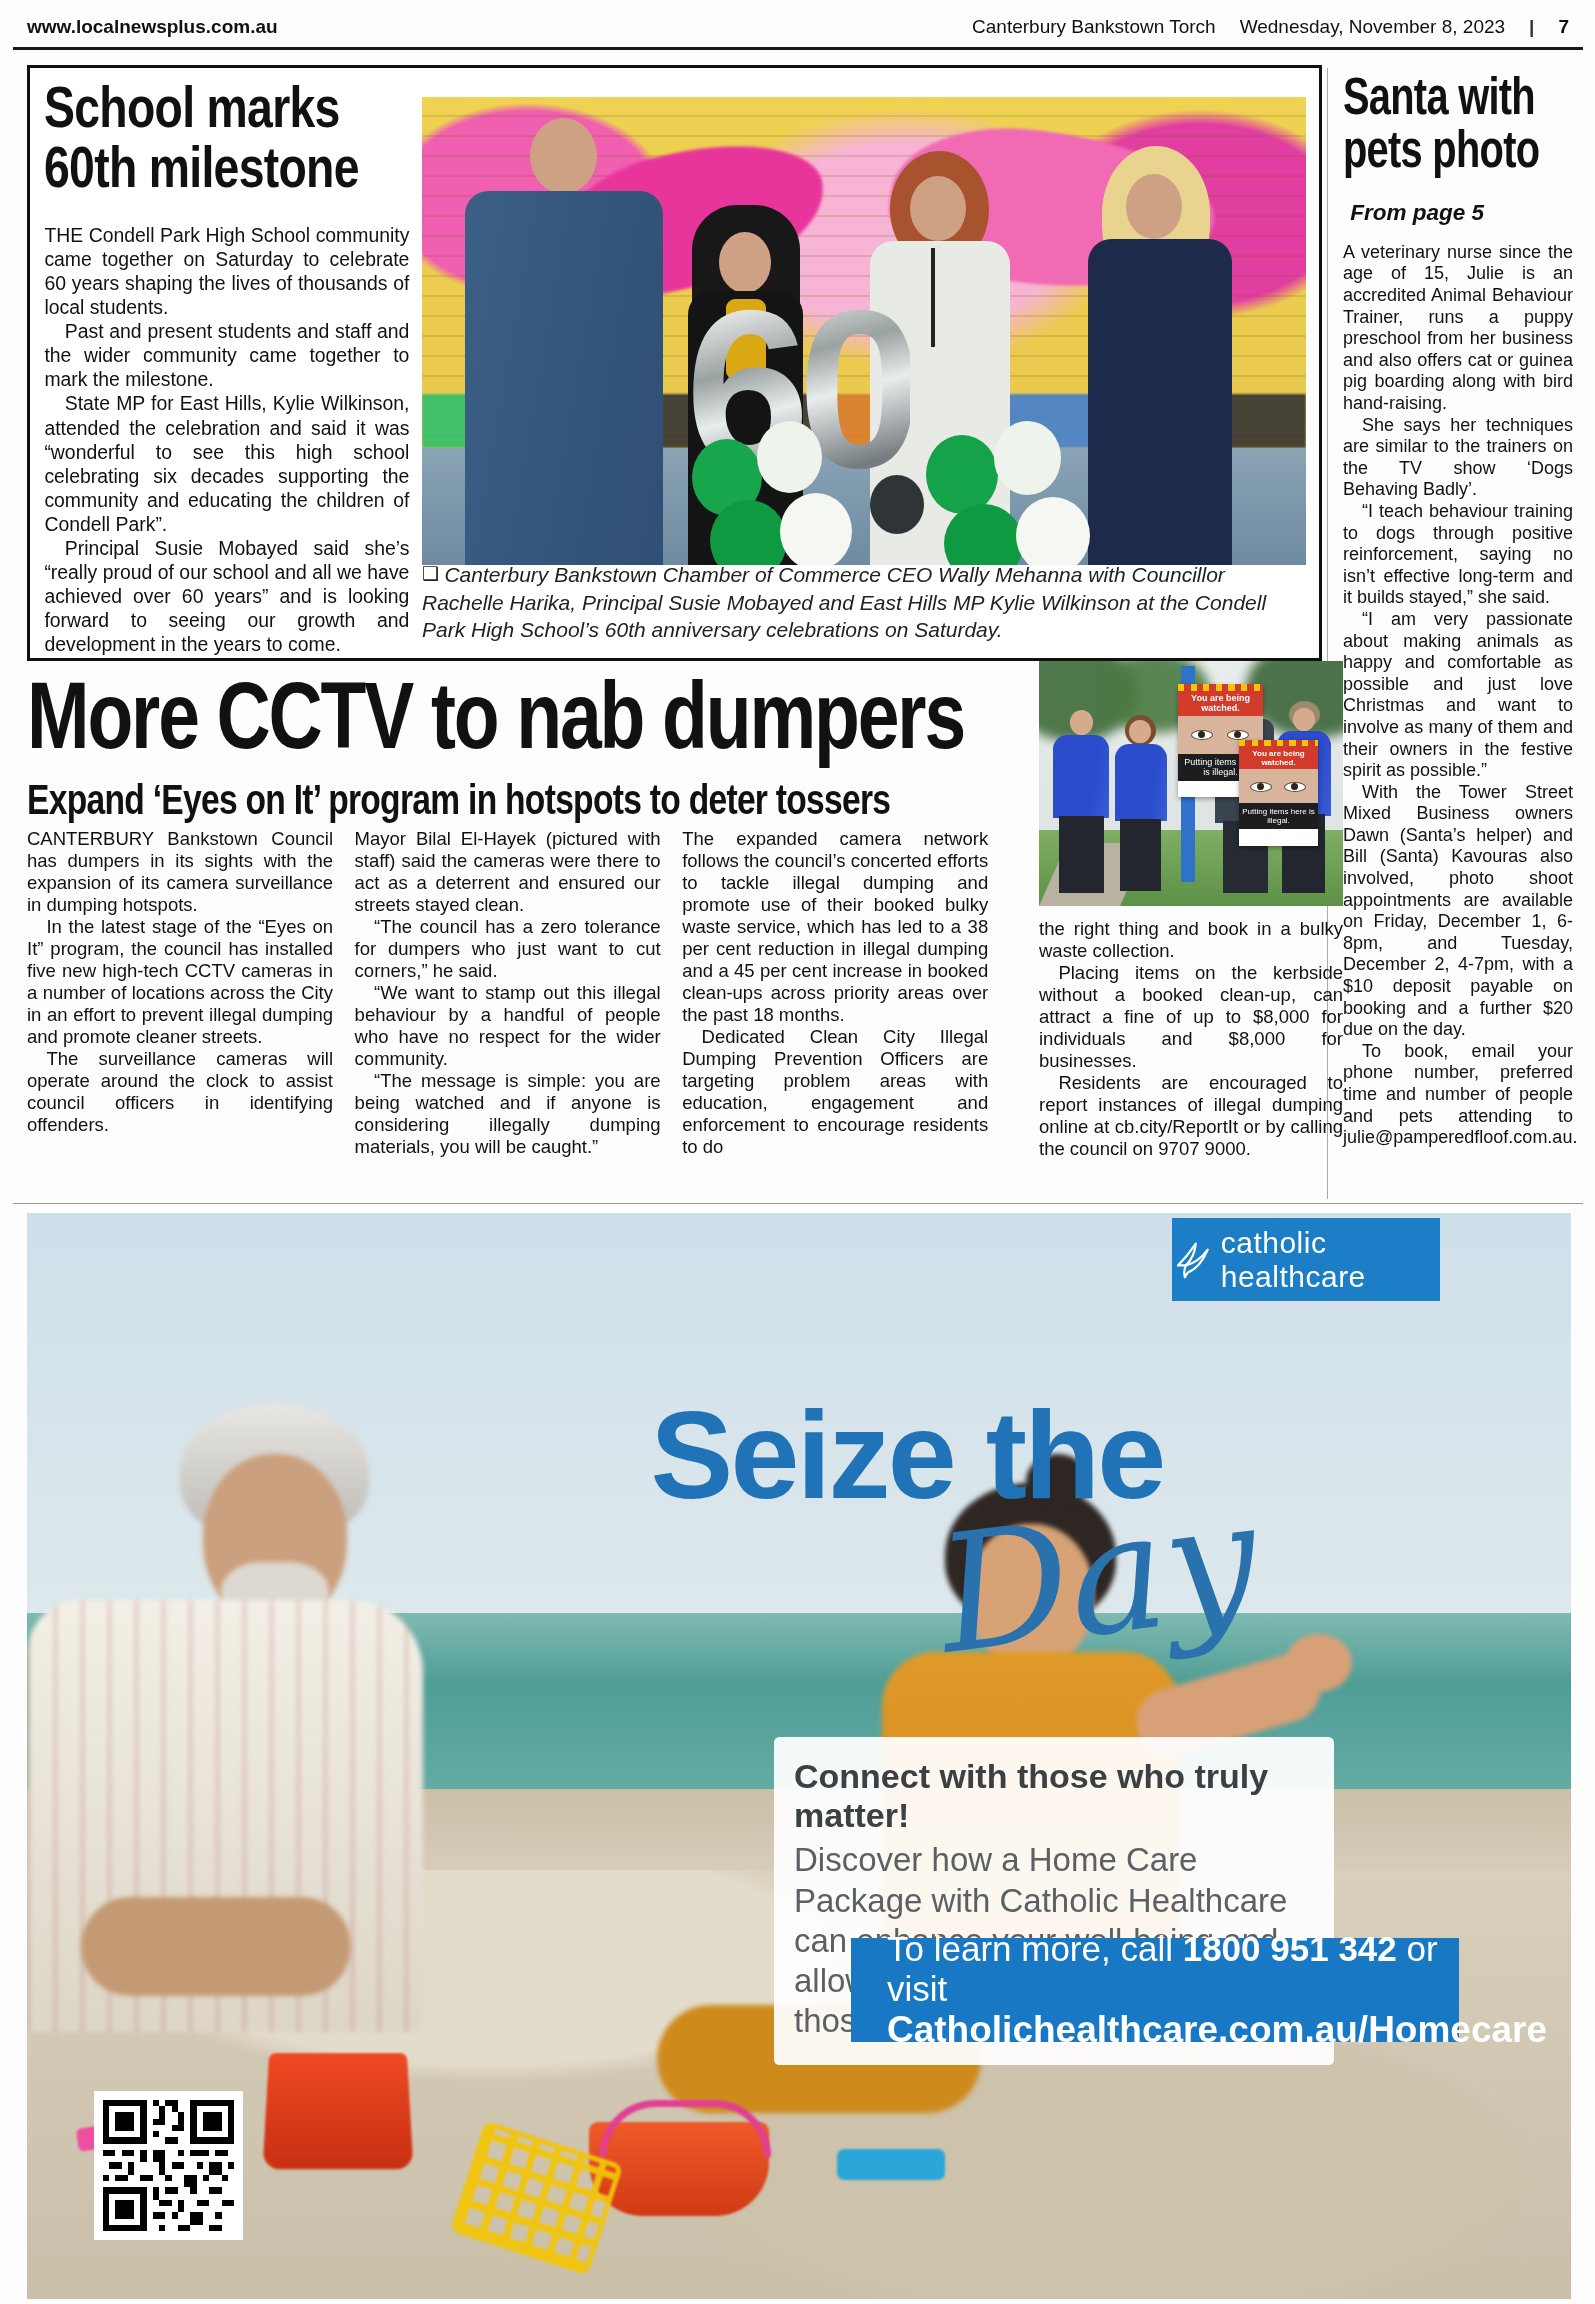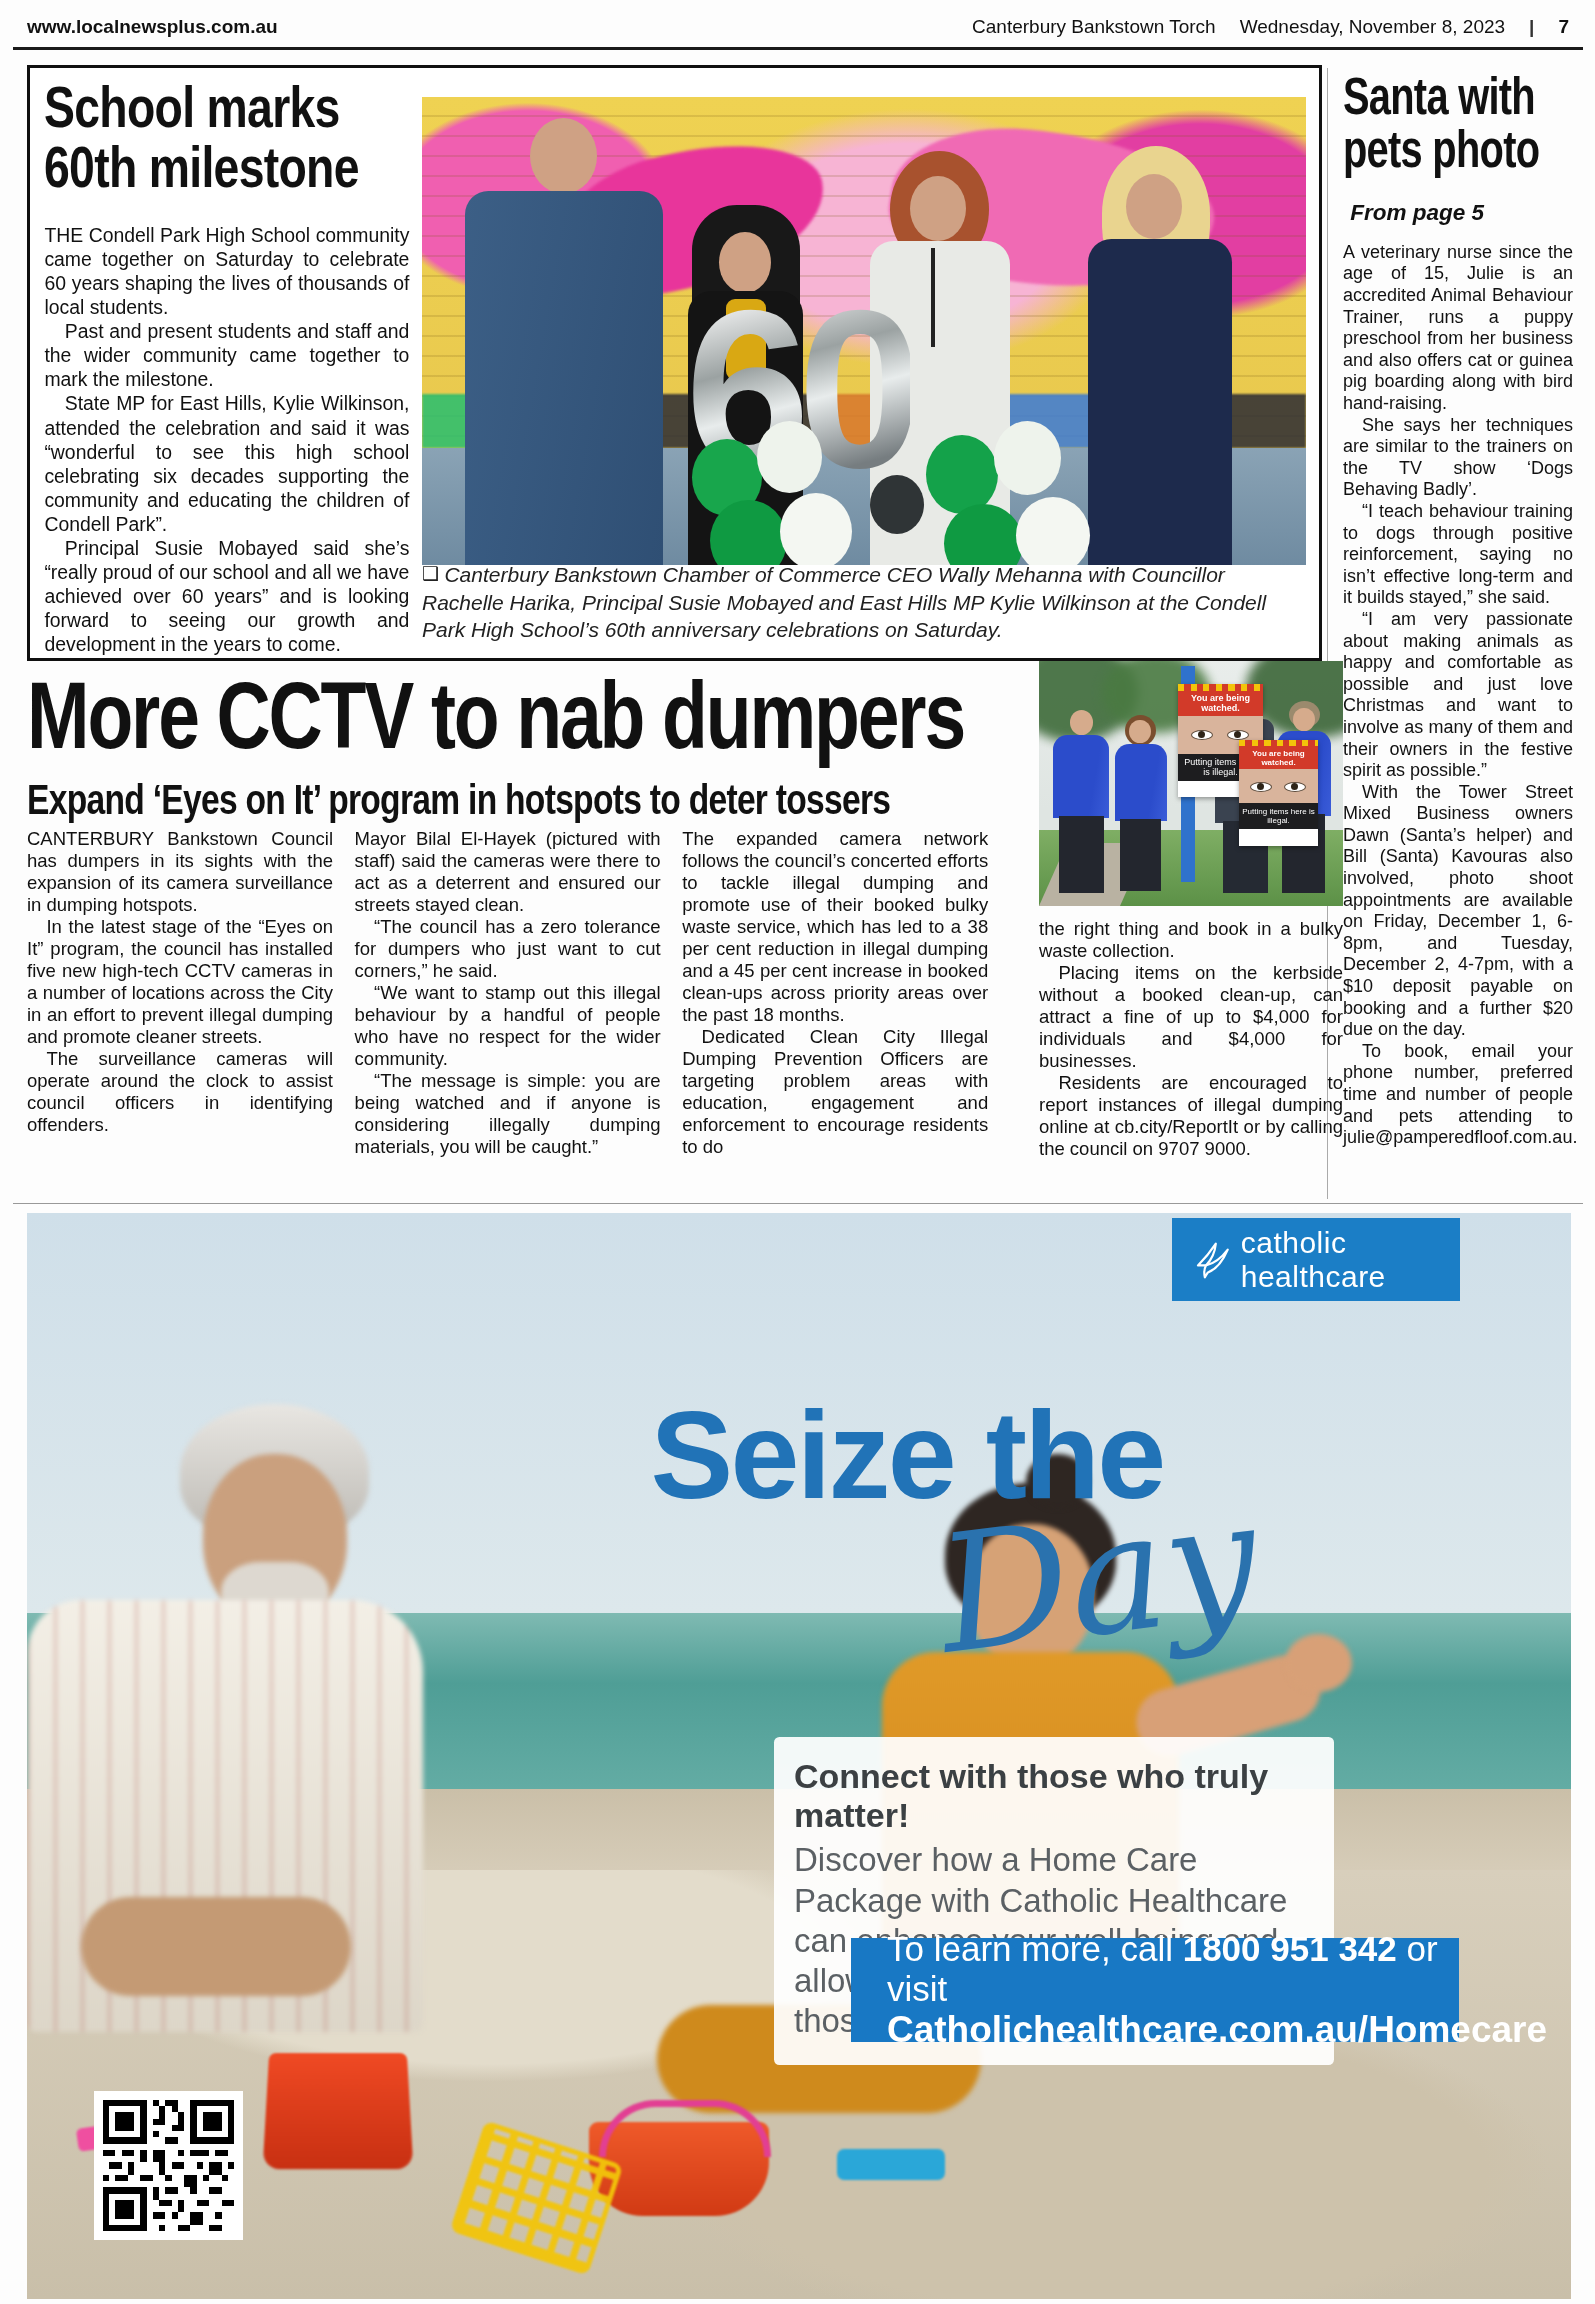--- a/index.html
+++ b/index.html
@@ -99,21 +99,21 @@
   .girl-arm{border-radius:36px;background:#d8a077;}
   .toy{position:absolute;filter:blur(0.9px);}
   .bucket1{background:linear-gradient(#f04a24,#c83012);border-radius:7.2px 7.2px 16px 16px;transform:perspective(180px) rotateX(8deg);}
   .bucket2{background:linear-gradient(#ef5a2a,#d13a14);border-radius:9px 9px 54px 54px;}
   .sieve{background:
      repeating-linear-gradient(90deg,#f2c50a 0 7.2px,transparent 7.2px 23.4px),
      repeating-linear-gradient(0deg,#f2c50a 0 7.2px,transparent 7.2px 23.4px);
      border:5.4px solid #f2c50a;border-radius:9px;transform:rotate(18deg);opacity:.95;}
   .spade{background:#ef4fa0;border-radius:5.4px;}
   .ad-logo{position:absolute;left:1145px;top:5.4px;width:268px;height:83px;background:#1b7ec6;
-     display:flex;align-items:center;justify-content:center;gap:9px;color:#fff;padding-left:20px;}
+     display:flex;align-items:center;justify-content:center;gap:9px;color:#fff;}
   .ad-logo .txt{font-size:30px;letter-spacing:0.5px;}
   .seize{position:absolute;left:430px;top:171px;width:900px;text-align:center;
      font-size:124px;font-weight:bold;letter-spacing:-2.7px;color:#2173b7;}
   .day{position:absolute;left:792px;top:270px;width:558px;text-align:center;
      font-family:"DejaVu Serif",serif;font-style:italic;font-size:162px;color:#2a72ae;
      transform:rotate(-7deg);}
   .adbox{position:absolute;left:747px;top:524px;width:520px;min-height:135px;background:rgba(255,255,255,.93);
      border-radius:5.4px;padding:20px 20px 23.4px 20px;}
   .adbox .t{font-size:34px;font-weight:bold;color:#3b4043;margin:0 0 5.4px 0;}
   .adbox .b{font-size:33px;color:#5b6064;line-height:1.22;margin:0;}
@@ -280,21 +280,21 @@
           <p>“We want to stamp out this illegal behaviour by a handful of people who have no respect for the wider community.</p>
           <p>“The message is simple: you are being watched and if anyone is considering illegally dumping materials, you will be caught.”</p>
         </div>
       <div class="a2col bodytxt">
           <p>The expanded camera network follows the council’s concerted efforts to tackle illegal dumping and promote use of their booked bulky waste service, which has led to a 38 per cent reduction in illegal dumping and a 45 per cent increase in booked clean-ups across priority areas over the past 18 months.</p>
           <p>Dedicated Clean City Illegal Dumping Prevention Officers are targeting problem areas with education, engagement and enforcement to encourage residents to do</p>
         </div>
     </div>
     <div class="a2col4 bodytxt">
         <p>the right thing and book in a bulky waste collection.</p>
-        <p>Placing items on the kerbside without a booked clean-up, can attract a fine of up to $4,000 for individuals and $4,000 for businesses.</p>
+        <p>Placing items on the kerbside without a booked clean-up, can attract a fine of up to $8,000 for individuals and $8,000 for businesses.</p>
         <p>Residents are encouraged to report instances of illegal dumping online at cb.city/ReportIt or by calling the council on 9707 9000.</p>
       </div>
   </section>
 
   <div class="adrule"></div>
   <div class="ad">
     <div class="ad-sky"></div>
     <div class="ad-sea"></div>
     <div class="ad-wet"></div>
     <div class="ad-sand"></div>

